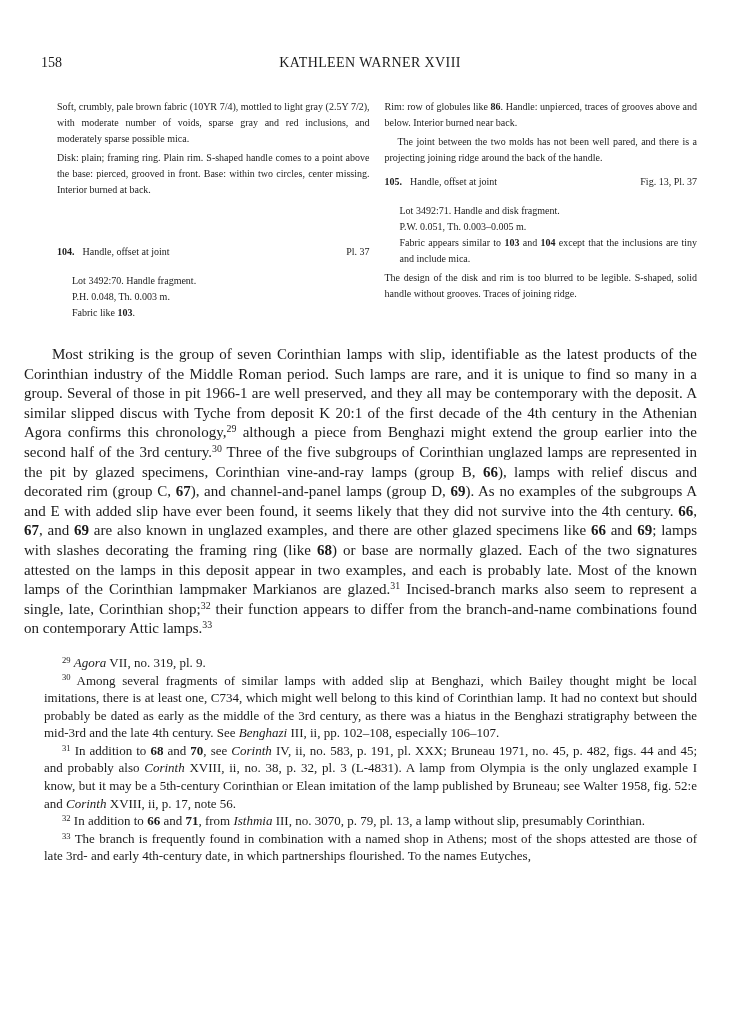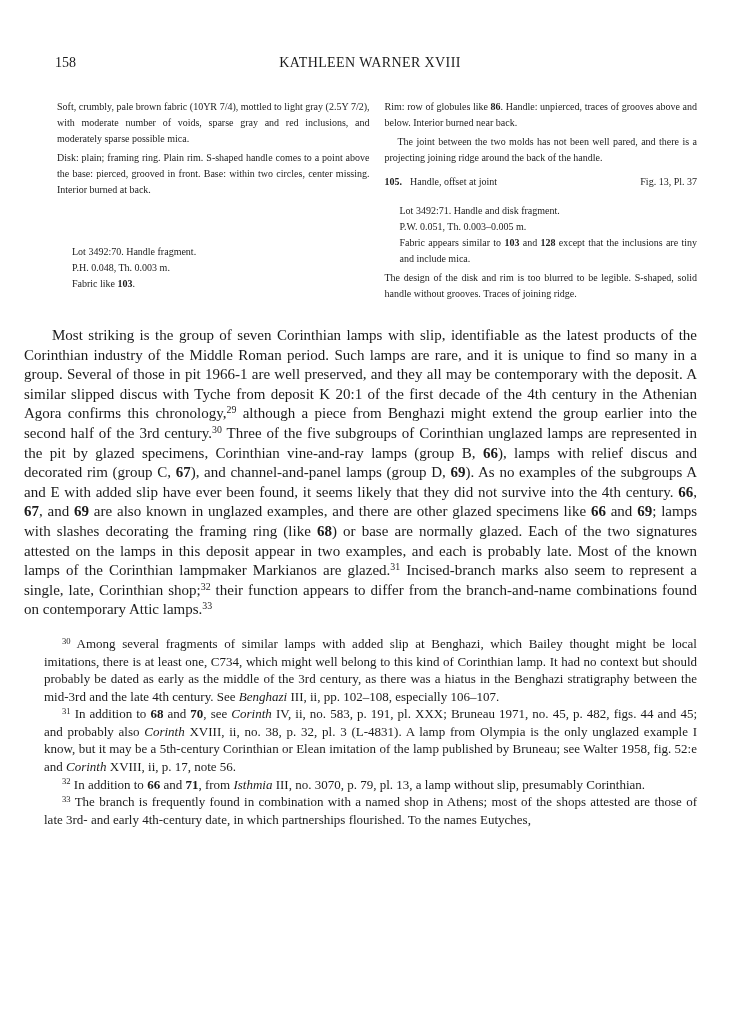--- a/index.html
+++ b/index.html
@@ -16,21 +16,21 @@
   }
   
   .header {
     position: relative;
     padding-top: 55px;
     height: 18px;
     font-size: 14px;
   }
   .page-num {
     position: absolute;
-    left: 55px;
+    left: 41px;
     top: 55px;
   }
   .running-head {
     text-align: center;
     letter-spacing: 0.4px;
   }
   
   .catalog {
     display: flex;
     gap: 15px;
@@ -92,51 +92,56 @@
     <div class="running-head">KATHLEEN WARNER XVIII</div>
   </div>
 
   <div class="catalog">
 
     <div class="col">
       <p class="cat-indent-block"><span>Soft, crumbly, pale brown fabric (10YR 7/4), mottled to light gray (2.5Y 7/2), with moderate number of voids, sparse gray and red inclusions, and moderately sparse possible mica.</span></p>
       <p class="cat-flush"><span>Disk: plain; framing ring. Plain rim. S-shaped handle comes to a point above the base: pierced, grooved in front. Base: within two circles, center missing. Interior burned at back.</span></p>
 
       <div class="entry-104">
+        <div class="entry-head">
+          <span><span class="num">104.</span><span>Handle, offset at joint</span></span>
+          <span>Pl. 37</span>
+        </div>
         <div class="entry-lines">
           <div><span>Lot 3492:70. Handle fragment.</span></div>
           <div><span>P.H. 0.048, Th. 0.003 m.</span></div>
           <div><span>Fabric like </span><span class="b">103</span><span>.</span></div>
         </div>
       </div>
     </div>
 
     <div class="col">
       <p><span>Rim: row of globules like </span><span class="b">86</span><span>. Handle: unpierced, traces of grooves above and below. Interior burned near back.</span></p>
       <p class="cat-para-indent"><span>The joint between the two molds has not been well pared, and there is a projecting joining ridge around the back of the handle.</span></p>
 
       <div class="entry-105">
         <div class="entry-head">
           <span><span class="num">105.</span><span>Handle, offset at joint</span></span>
           <span>Fig. 13, Pl. 37</span>
         </div>
         <div class="entry-lines">
           <div><span>Lot 3492:71. Handle and disk fragment.</span></div>
           <div><span>P.W. 0.051, Th. 0.003–0.005 m.</span></div>
-          <div><span>Fabric appears similar to </span><span class="b">103</span><span> and </span><span class="b">128</span><span> except that the inclusions are tiny and include mica.</span></div>
+          <div><span>Fabric appears similar to </span><span class="b">103</span><span> and </span><span class="b">104</span><span> except that the inclusions are tiny and include mica.</span></div>
         </div>
       </div>
 
       <p class="cat-flush"><span>The design of the disk and rim is too blurred to be legible. S-shaped, solid handle without grooves. Traces of joining ridge.</span></p>
     </div>
 
   </div>
 
   <div class="body-text"><span>Most striking is the group of seven Corinthian lamps with slip, identifiable as the latest products of the Corinthian industry of the Middle Roman period. Such lamps are rare, and it is unique to find so many in a group. Several of those in pit 1966-1 are well preserved, and they all may be contemporary with the deposit. A similar slipped discus with Tyche from deposit K 20:1 of the first decade of the 4th century in the Athenian Agora confirms this chronology,</span><sup>29</sup><span> although a piece from Benghazi might extend the group earlier into the second half of the 3rd century.</span><sup>30</sup><span> Three of the five subgroups of Corinthian unglazed lamps are represented in the pit by glazed specimens, Corinthian vine-and-ray lamps (group B, </span><span class="b">66</span><span>), lamps with relief discus and decorated rim (group C, </span><span class="b">67</span><span>), and channel-and-panel lamps (group D, </span><span class="b">69</span><span>). As no examples of the subgroups A and E with added slip have ever been found, it seems likely that they did not survive into the 4th century. </span><span class="b">66</span><span>, </span><span class="b">67</span><span>, and </span><span class="b">69</span><span> are also known in unglazed examples, and there are other glazed specimens like </span><span class="b">66</span><span> and </span><span class="b">69</span><span>; lamps with slashes decorating the framing ring (like </span><span class="b">68</span><span>) or base are normally glazed. Each of the two signatures attested on the lamps in this deposit appear in two examples, and each is probably late. Most of the known lamps of the Corinthian lampmaker Markianos are glazed.</span><sup>31</sup><span> Incised-branch marks also seem to represent a single, late, Corinthian shop;</span><sup>32</sup><span> their function appears to differ from the branch-and-name combinations found on contemporary Attic lamps.</span><sup>33</sup></div>
 
   <div class="footnotes">
+    <p><sup>29</sup><span> </span><span class="i">Agora</span><span> VII, no. 319, pl. 9.</span></p>
     <p><sup>30</sup><span> Among several fragments of similar lamps with added slip at Benghazi, which Bailey thought might be local imitations, there is at least one, C734, which might well belong to this kind of Corinthian lamp. It had no context but should probably be dated as early as the middle of the 3rd century, as there was a hiatus in the Benghazi stratigraphy between the mid-3rd and the late 4th century. See </span><span class="i">Benghazi</span><span> III, ii, pp. 102–108, especially 106–107.</span></p>
     <p><sup>31</sup><span> In addition to </span><span class="b">68</span><span> and </span><span class="b">70</span><span>, see </span><span class="i">Corinth</span><span> IV, ii, no. 583, p. 191, pl. XXX; Bruneau 1971, no. 45, p. 482, figs. 44 and 45; and probably also </span><span class="i">Corinth</span><span> XVIII, ii, no. 38, p. 32, pl. 3 (L-4831). A lamp from Olympia is the only unglazed example I know, but it may be a 5th-century Corinthian or Elean imitation of the lamp published by Bruneau; see Walter 1958, fig. 52:e and </span><span class="i">Corinth</span><span> XVIII, ii, p. 17, note 56.</span></p>
     <p><sup>32</sup><span> In addition to </span><span class="b">66</span><span> and </span><span class="b">71</span><span>, from </span><span class="i">Isthmia</span><span> III, no. 3070, p. 79, pl. 13, a lamp without slip, presumably Corinthian.</span></p>
     <p><sup>33</sup><span> The branch is frequently found in combination with a named shop in Athens; most of the shops attested are those of late 3rd- and early 4th-century date, in which partnerships flourished. To the names Eutyches,</span></p>
   </div>
 
 </div>
 
 </body></html>

